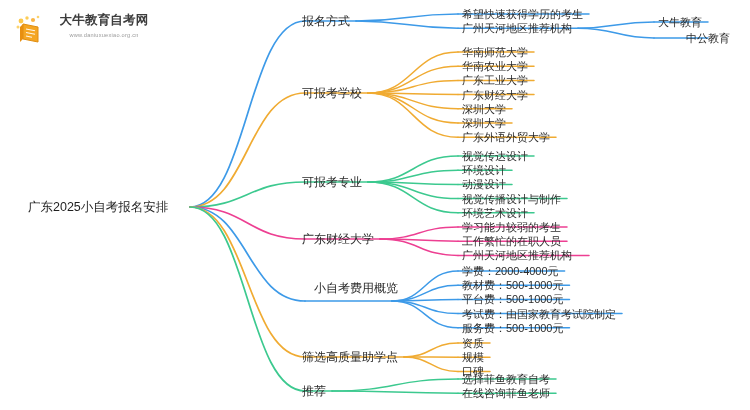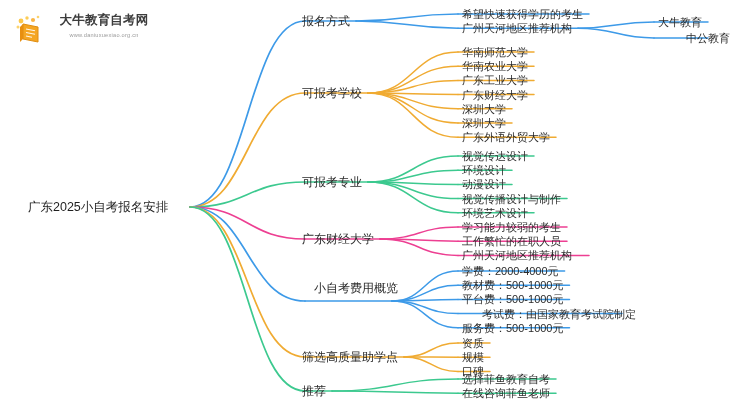--- a/index.html
+++ b/index.html
@@ -214,21 +214,21 @@
       <div class="node node-l2" style="left: 462px; top: 198.6px;">视觉传播设计与制作</div>
       <div class="node node-l2" style="left: 462px; top: 212.8px;">环境艺术设计</div>
       <div class="node node-l1" style="left: 302px; top: 239px;">广东财经大学</div>
       <div class="node node-l2" style="left: 462px; top: 227px;">学习能力较弱的考生</div>
       <div class="node node-l2" style="left: 462px; top: 241.2px;">工作繁忙的在职人员</div>
       <div class="node node-l2" style="left: 462px; top: 255.4px;">广州天河地区推荐机构</div>
       <div class="node node-l1" style="left: 302px; top: 288px; margin-left: 12px;">小自考费用概览</div>
       <div class="node node-l2" style="left: 462px; top: 271px;">学费：2000-4000元</div>
       <div class="node node-l2" style="left: 462px; top: 285.2px;">教材费：500-1000元</div>
       <div class="node node-l2" style="left: 462px; top: 299.4px;">平台费：500-1000元</div>
-      <div class="node node-l2" style="left: 462px; top: 313.6px; margin-left: 20px;">考试费：由国家教育考试院制定</div>
+      <div class="node node-l2" style="left: 462px; top: 313.6px;">考试费：由国家教育考试院制定</div>
       <div class="node node-l2" style="left: 462px; top: 327.8px;">服务费：500-1000元</div>
       <div class="node node-l1" style="left: 302px; top: 357px;">筛选高质量助学点</div>
       <div class="node node-l2" style="left: 462px; top: 343px;">资质</div>
       <div class="node node-l2" style="left: 462px; top: 357.2px;">规模</div>
       <div class="node node-l2" style="left: 462px; top: 371.4px;">口碑</div>
       <div class="node node-l1" style="left: 302px; top: 391px;">推荐</div>
       <div class="node node-l2" style="left: 462px; top: 379px;">选择菲鱼教育自考</div>
       <div class="node node-l2" style="left: 462px; top: 393.2px;">在线咨询菲鱼老师</div>
     </div>
 </div>

